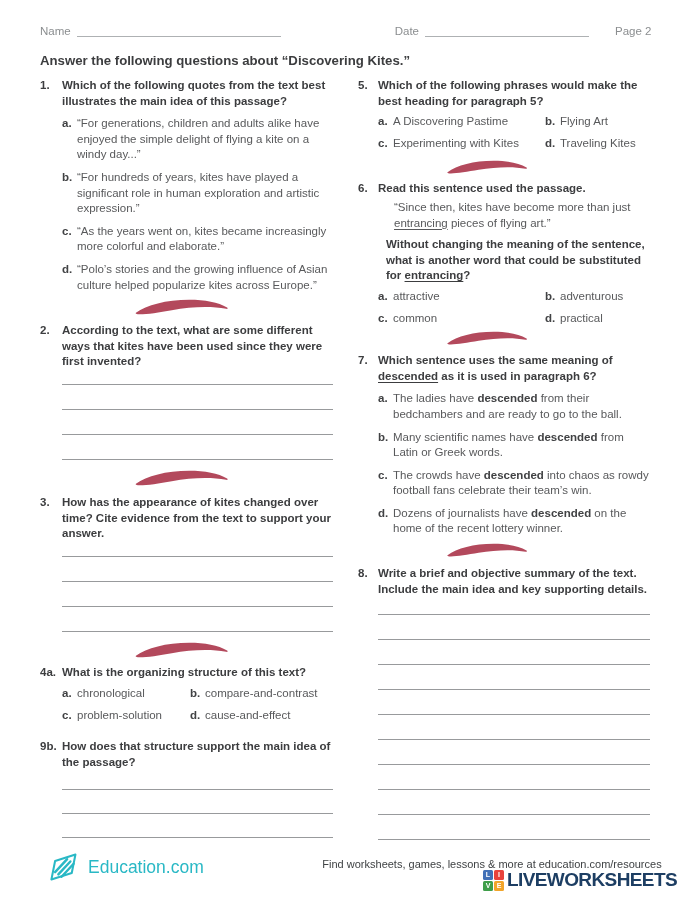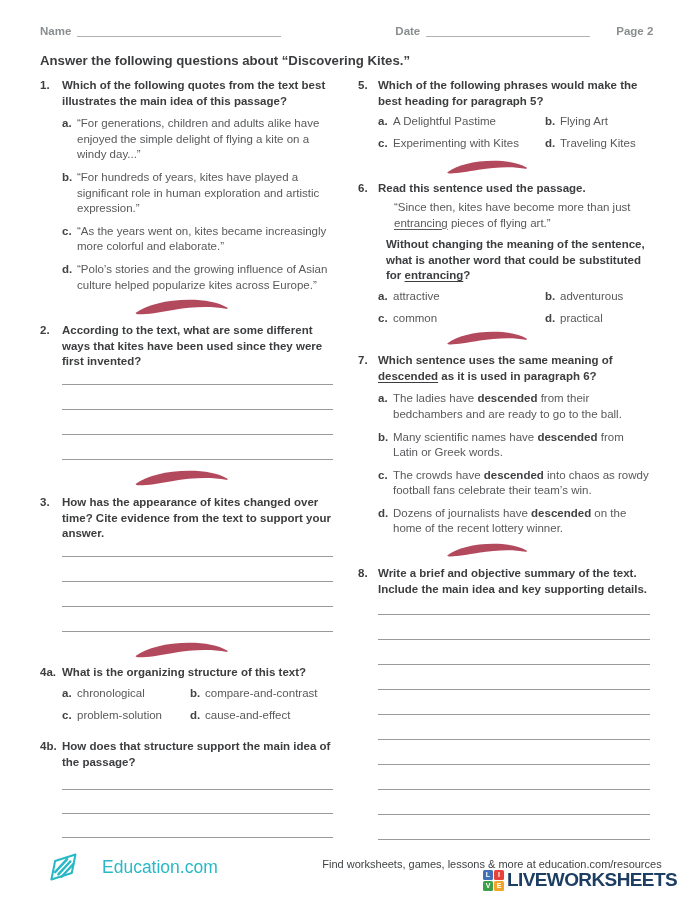--- a/index.html
+++ b/index.html
@@ -7,21 +7,21 @@
   body {
     width:700px; height:904px; background:#ffffff;
     font-family:"Liberation Sans", sans-serif;
     color:#58595b; position:relative;
   }
   .page { position:relative; width:700px; height:904px; overflow:hidden; background:#fff; }
 
   
   .hdr { position:absolute; top:24px; left:40px; right:40px; display:flex; align-items:flex-end;
          font-size:11.5px; color:#8b8e90; }
-  .hdr .lbl { flex:none;font-weight:bold; }
+  .hdr .lbl { flex:none; }
   .rule { border-bottom:1.2px solid #aeb1b3; height:13px; flex:none; }
   .name-rule { width:204px; margin-left:6px; }
   .date-gap  { width:114px; }
   .date-rule { width:164px; margin-left:6px; }
   .page-gap  { width:26px; }
 
   
   .title { position:absolute; top:53px; left:40px; font-size:13.2px; font-weight:bold; color:#3c3d3f; }
 
   
@@ -56,21 +56,21 @@
 
   .quote  { margin:3px 0 0 36px; color:#58595b; }
   .prompt { margin:6px 0 0 28px; font-weight:bold; color:#3c3d3f; }
   .u  { text-decoration:underline; text-underline-offset:2px; }
   .bw { font-weight:bold; color:#414244; }
 
   .mt2{margin-top:2px;} .mt3{margin-top:3px;} .mt4{margin-top:4px;} .mt5{margin-top:5px;}
   .mt6{margin-top:6px;} .mt8{margin-top:8px;} .mt16{margin-top:16px;}
 
   
-  .brand { position:absolute; left:44px; top:849px; display:flex; align-items:center; gap:21px; }
+  .brand { position:absolute; left:44px; top:849px; display:flex; align-items:center; gap:7px; }
   .brand-name { font-size:17.5px; color:#29b8c5; }
   .resources { position:absolute; top:858px; left:312px; width:360px; text-align:center;
                font-size:11px; color:#3f4244; }
   .lw { position:absolute; top:869px; left:483px; display:flex; align-items:center; gap:3px; }
   .lw-tiles { display:grid; grid-template-columns:10px 10px; grid-auto-rows:10px; gap:1px; }
   .lw-tile { color:#fff; font-size:7px; font-weight:bold; text-align:center; line-height:10px; border-radius:1.5px; }
   .lw-word { font-size:19px; font-weight:800; color:#1d3e63; letter-spacing:-0.6px; }
 </style>
 </head>
 <body>
@@ -169,41 +169,41 @@
         <span class="letter">c.</span>
         <p class="opt-text">problem-solution</p>
       </div>
       <div class="opt">
         <span class="letter">d.</span>
         <p class="opt-text">cause-and-effect</p>
       </div>
     </div>
 
     <div class="q mt16">
-      <span class="qnum">4b.</span>
+      <span class="qnum">9b.</span>
       <p class="qtext">How does that structure support the main idea of the passage?</p>
     </div>
     <div class="ans-lines">
       <div class="ans-line first" style="height:19px"></div>
       <div class="ans-line" style="height:24px"></div>
       <div class="ans-line" style="height:24px"></div>
     </div>
 
   </section>
 
   <section class="col right-col">
 
     <div class="q">
       <span class="qnum">5.</span>
       <p class="qtext">Which of the following phrases would make the best heading for paragraph 5?</p>
     </div>
     <div class="opt-grid mt5">
       <div class="opt">
         <span class="letter">a.</span>
-        <p class="opt-text">A Delightful Pastime</p>
+        <p class="opt-text">A Discovering Pastime</p>
       </div>
       <div class="opt">
         <span class="letter">b.</span>
         <p class="opt-text">Flying Art</p>
       </div>
       <div class="opt">
         <span class="letter">c.</span>
         <p class="opt-text">Experimenting with Kites</p>
       </div>
       <div class="opt">

